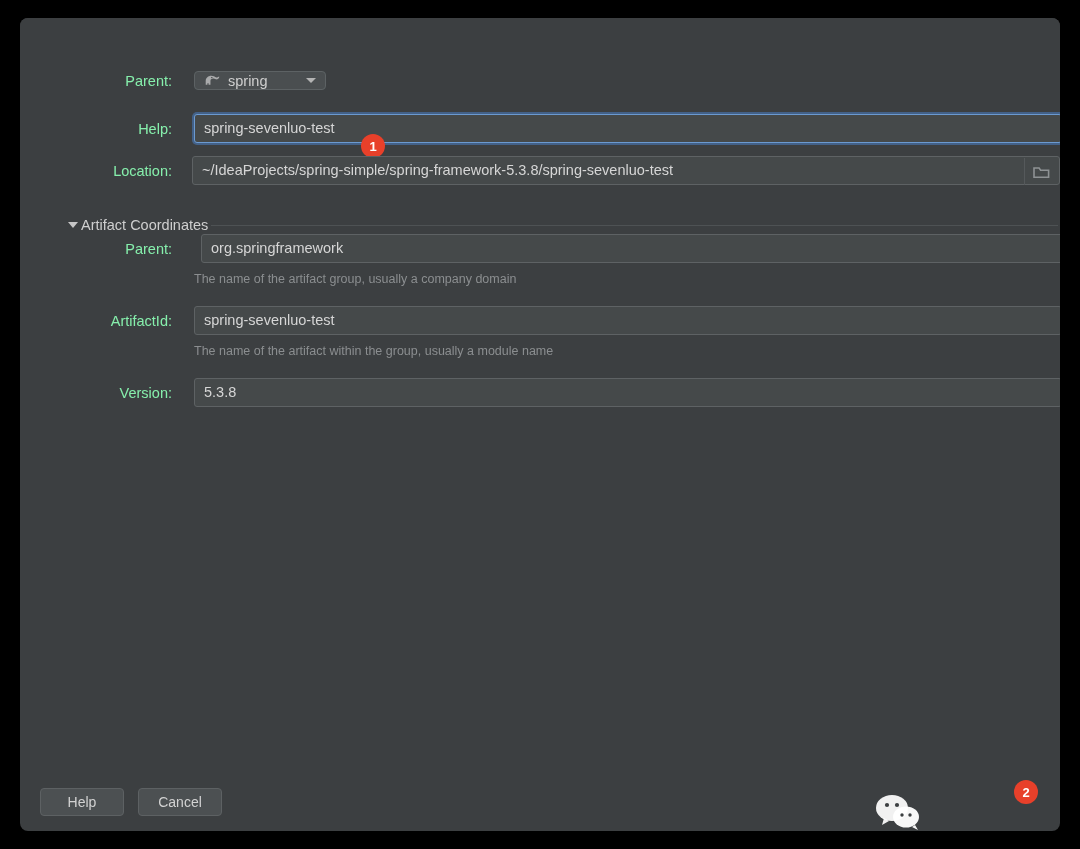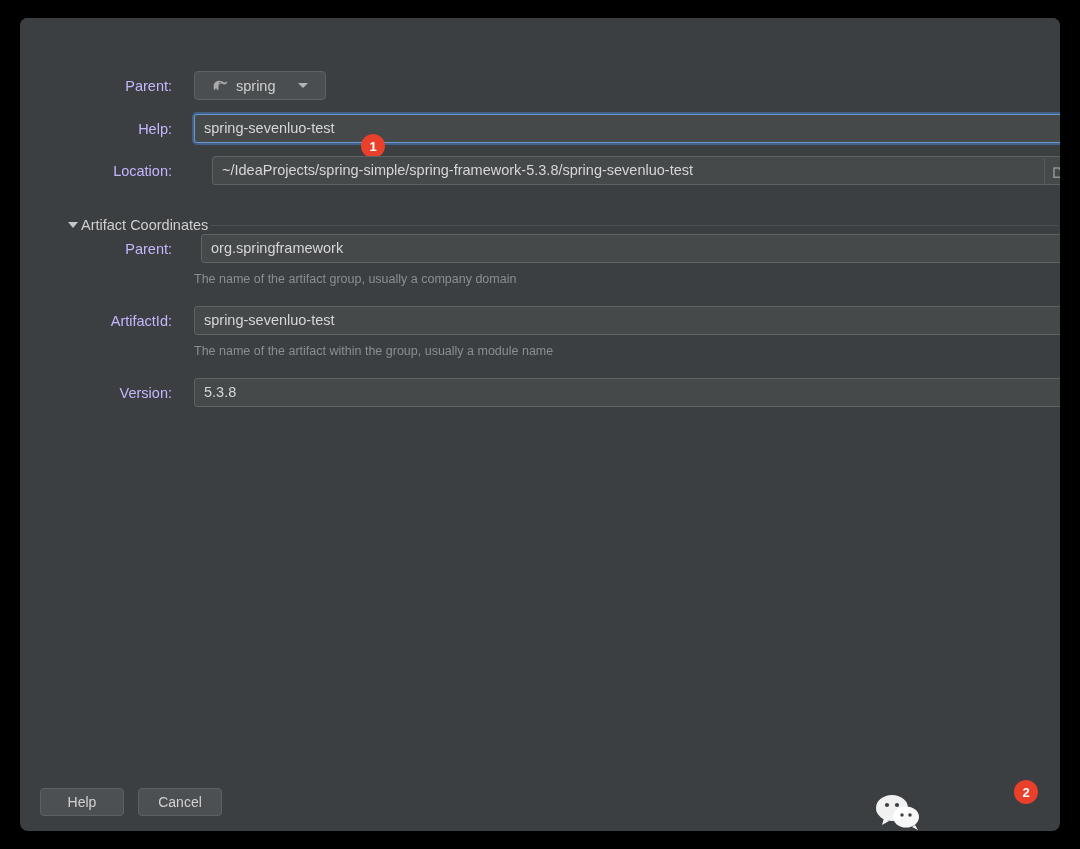--- a/index.html
+++ b/index.html
@@ -51,21 +51,21 @@
   
   #body {
     position: relative;
     height: 780px;
     background: #3c3f41;
   }
 
   .row { position: absolute; display: flex; align-items: center; }
 
   .field-label {
-    color: #c4b5fd;
+    color: #86efac;
     font-size: 14.5px;
     text-align: right;
     white-space: nowrap;
   }
 
   .text-field {
     background: #45494a;
     border: 1px solid #5e6264;
     border-radius: 3px;
     color: #d6d6d6;
@@ -80,27 +80,27 @@
 
   .text-field.focused {
     border: 1px solid #6b9ad0;
     box-shadow: 0 0 0 2px rgba(70,110,160,0.75);
     background: #45494a;
   }
 
   
   #parent-combo {
     width: 132px;
-    height: 29px;
+    height: 19px;
     background: #4a4e50;
     border: 1px solid #5d6264;
     border-radius: 4px;
     display: flex;
     align-items: center;
-    padding: 0 17px;
+    padding: 0 9px;
     gap: 7px;
     cursor: default;
   }
   #parent-combo .ctext {
     color: #cfcfcf;
     font-size: 14.5px;
     flex: 1;
   }
   .caret {
     width: 0; height: 0;
@@ -220,21 +220,21 @@
     <div class="row" style="left:28px; top:96px;">
       <div class="field-label" style="width:124px;">Help:</div>
       <div class="text-field focused" style="margin-left:22px; width:868px;">
         <span>spring-sevenluo-test</span>
       </div>
     </div>
     <div class="badge" style="left:341px; top:116px;">1</div>
 
     <div class="row" style="left:28px; top:138px;">
       <div class="field-label" style="width:124px;">Location:</div>
-      <div class="text-field" style="margin-left:40px; width:868px; padding-right:40px;">
+      <div class="text-field" style="margin-left:20px; width:868px; padding-right:40px;">
         <span>~/IdeaProjects/spring-simple/spring-framework-5.3.8/spring-sevenluo-test</span>
         <span class="browse-btn">
           <svg width="17" height="14" viewBox="0 0 17 14">
             <path d="M1 3 L1 12.2 L15.6 12.2 L15.6 5.2 L7.6 5.2 L6.1 3 Z" fill="none" stroke="#8e9294" stroke-width="1.6"></path>
           </svg>
         </span>
       </div>
     </div>
 
     <div id="artifact-section">

